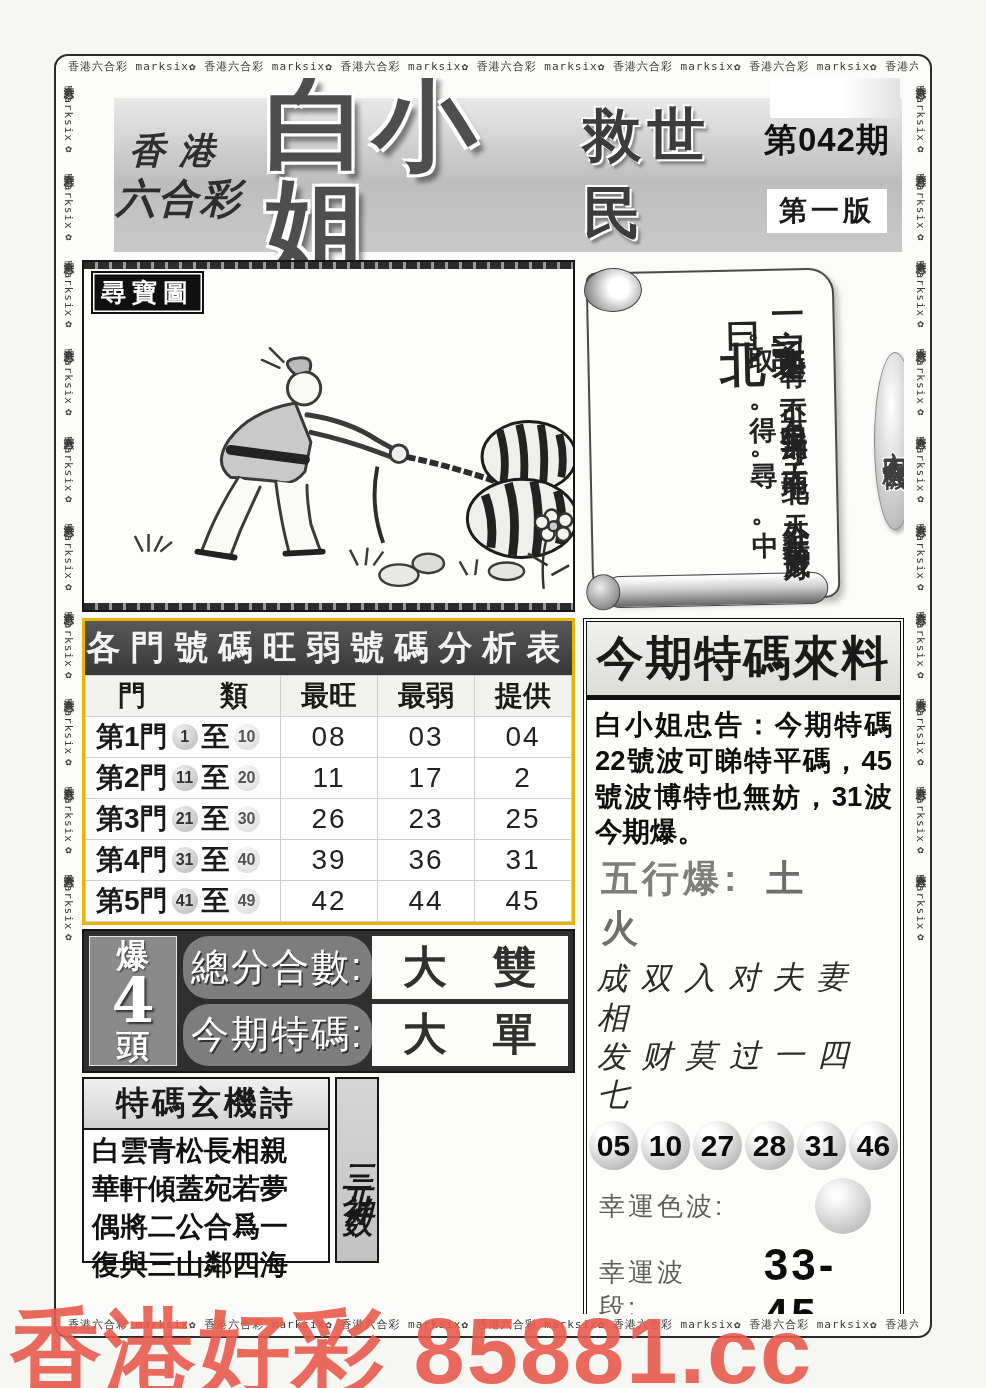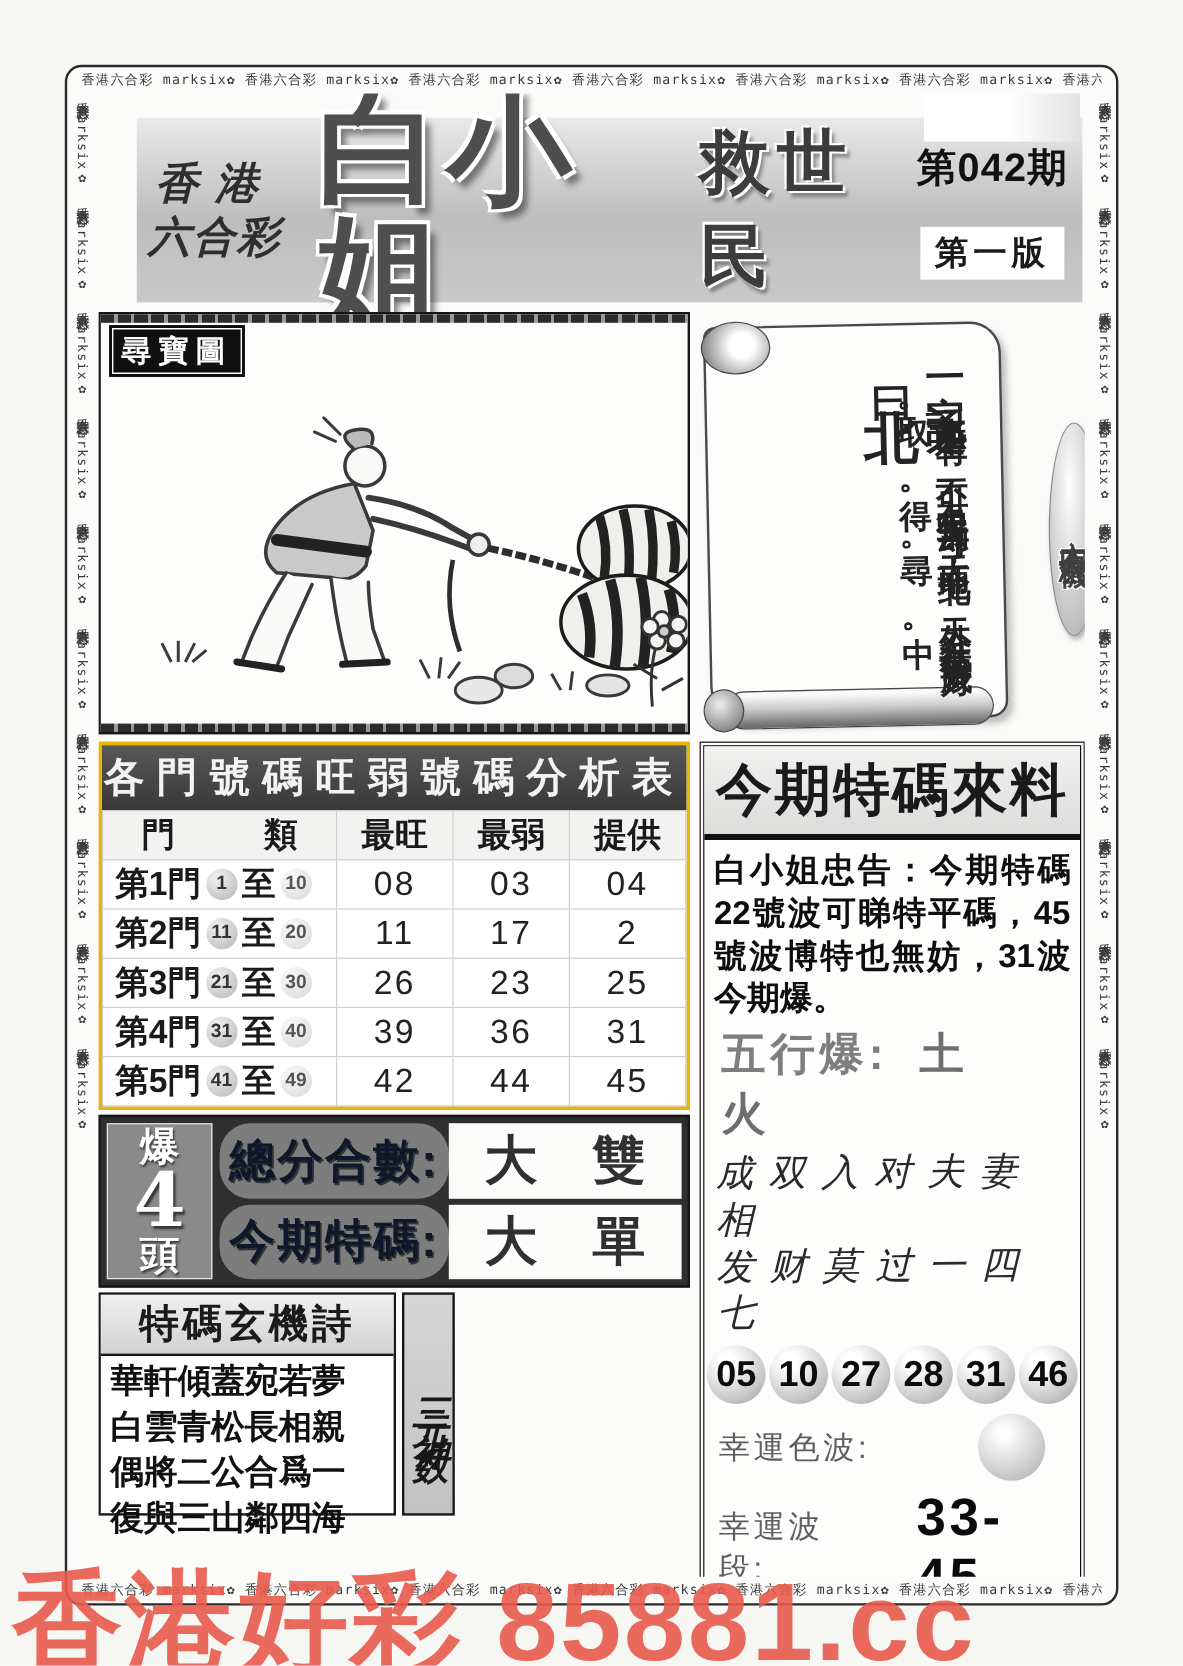--- a/index.html
+++ b/index.html
@@ -27,21 +27,21 @@
   
   .header { position:relative; height:182px; }
   .header-box {
     position:absolute; left:32px; right:2px; top:20px; bottom:8px;
     background:linear-gradient(180deg,#e9e9e9 0%,#bdbdbd 55%,#c9c9c9 100%);
     display:flex; align-items:center;
   }
   .brand { width:140px; text-align:center; font-family:"DejaVu Serif", serif;
            font-weight:bold; font-style:italic; color:#2e2e2e; line-height:1.25; }
   .brand .b1 { font-size:36px; letter-spacing:14px; }
-  .brand .b2 { font-size:35px; letter-spacing:2px; }
+  .brand .b2 { font-size:40px; letter-spacing:2px; }
   .title-main {
     font-size:104px; font-weight:bold; color:#4e4e4e; letter-spacing:4px;
     font-family:"DejaVu Sans", sans-serif; line-height:1; padding-left:20px;
     text-shadow:-3px -3px 0 #fff,3px -3px 0 #fff,-3px 3px 0 #fff,3px 3px 0 #fff,7px 8px 5px rgba(0,0,0,.45);
   }
   .title-sub {
     font-size:58px; font-weight:bold; color:#3c3c3c; letter-spacing:6px; padding-left:18px;
     font-family:"DejaVu Serif", serif;
     text-shadow:-2px -2px 0 #fff,2px 2px 0 #fff, 4px 5px 3px rgba(0,0,0,.35);
   }
@@ -85,21 +85,21 @@
   .th-doorclass { display:flex; justify-content:space-between; padding:0 28px; font-weight:bold; }
 
   
   .bao-box { margin-top:4px; border:2px solid #161616; background:#2f2f2f; display:flex; padding:5px; gap:6px; height:144px; }
   .bao-side { width:88px; background:#8a8a8a; border:1px solid #e5e5e5; color:#fff;
     display:flex; flex-direction:column; align-items:center; justify-content:center; line-height:.95; }
   .bao-side .c { font-size:33px; font-weight:bold; text-shadow:1px 1px 2px #333; }
   .bao-side .n { font-size:62px; font-weight:bold; font-family:"DejaVu Serif", serif; text-shadow:2px 2px 2px #333; }
   .bao-rows { flex:1; display:flex; flex-direction:column; gap:5px; }
   .bao-row { flex:1; display:flex; }
-  .bao-label { background:#7d7d7d; color:#0f172a; font-weight:bold; font-size:38px;
+  .bao-label { background:#7d7d7d; color:#ffffff; font-weight:normal; font-size:38px;
     letter-spacing:2px; display:flex; align-items:center; padding:0 8px; text-shadow:1.5px 1.5px 0 #333;border-radius:26px; }
   .bao-value { flex:1; background:#fcfcfa; color:#303030; font-weight:bold; font-size:44px;
     display:flex; align-items:center; justify-content:center; gap:46px; font-family:"DejaVu Serif", serif; }
 
   
   .poem-row { margin-top:4px; display:flex; gap:5px; height:186px; }
   .poem-box { width:248px; border:2px solid #161616; background:#fff; display:flex; flex-direction:column; }
   .poem-title { background:linear-gradient(180deg,#efefef,#d2d2d2); border-bottom:2px solid #161616;
     font-size:33px; font-weight:bold; text-align:center; letter-spacing:3px; padding:2px 0; }
   .poem-lines { flex:1; display:flex; flex-direction:column; justify-content:space-evenly; padding:2px 8px; }
@@ -353,22 +353,22 @@
                   <span>單</span>
               </div>
             </div>
           </div>
         </div>
 
         <div class="poem-row">
           <div class="poem-box">
             <div class="poem-title">特碼玄機詩</div>
             <div class="poem-lines">
+              <div class="poem-line">白雲青松長相親</div>
               <div class="poem-line">華軒傾蓋宛若夢</div>
-              <div class="poem-line">白雲青松長相親</div>
               <div class="poem-line">偶將二公合爲一</div>
               <div class="poem-line">復與三山鄰四海</div>
             </div>
           </div>
           <div class="sanyuan-strip">
             <span>三元神数</span>
           </div>
         </div>
       </div>
 

